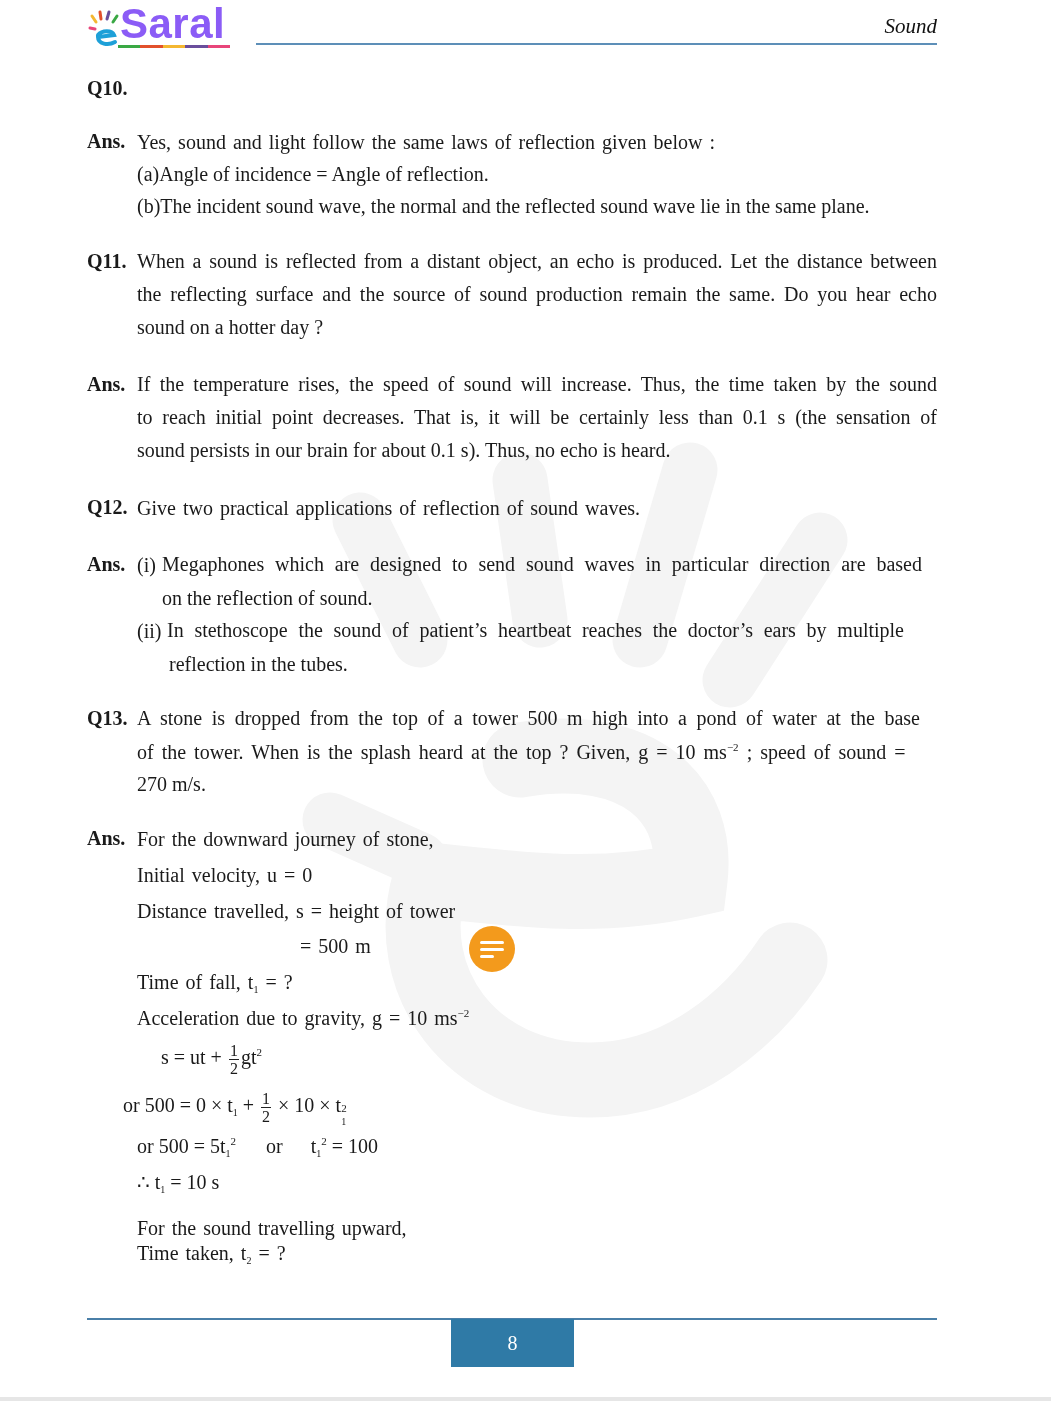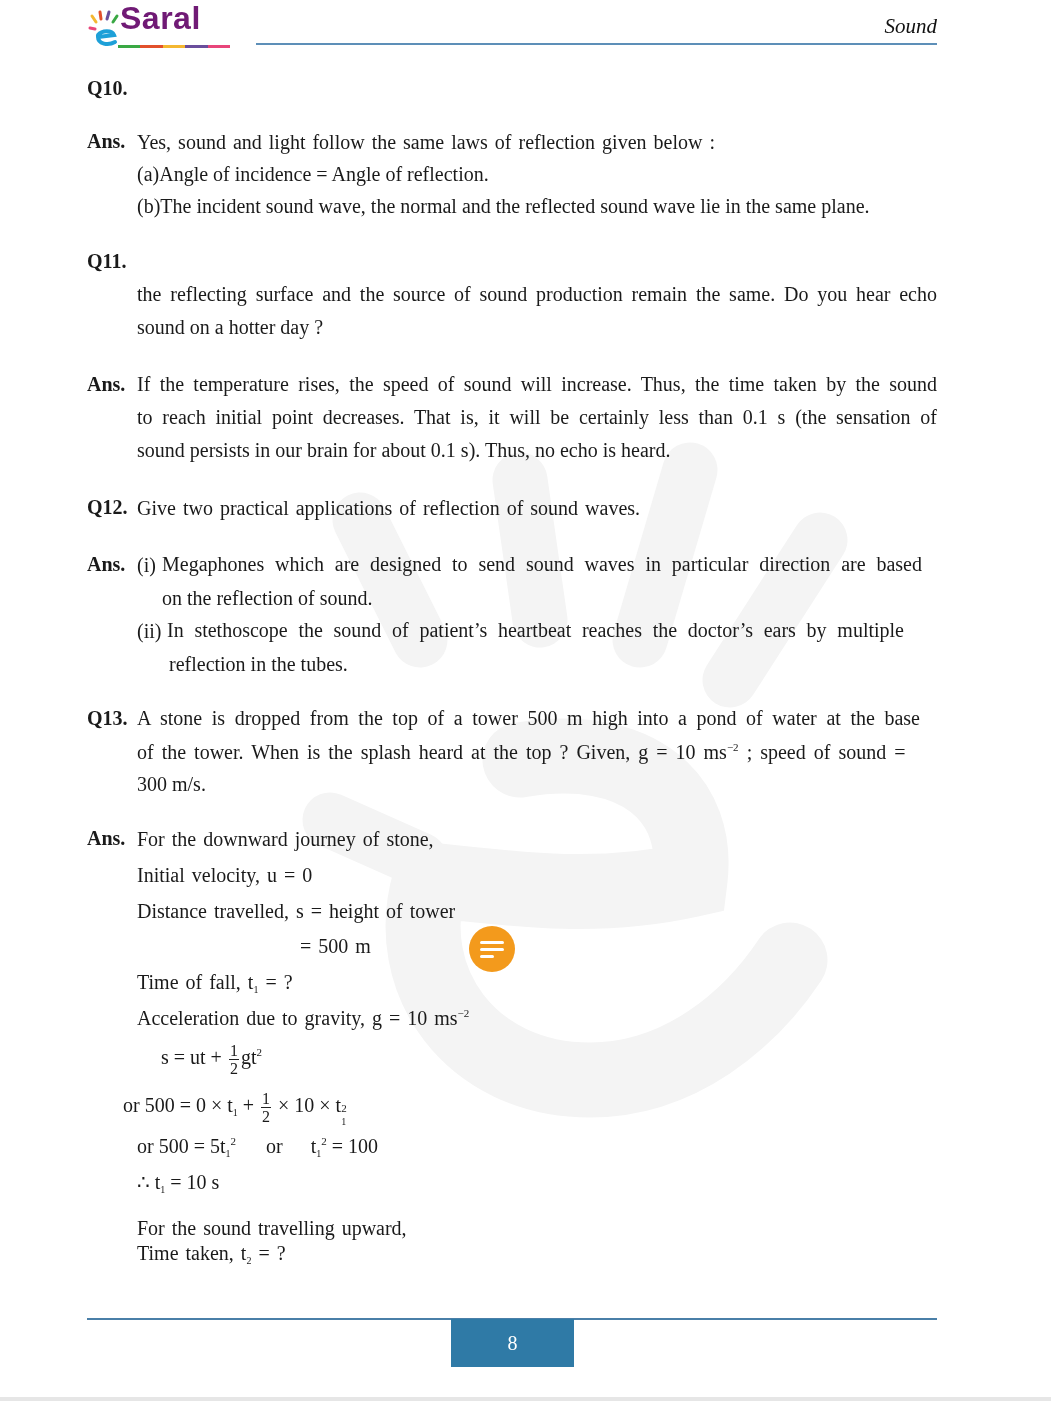--- a/index.html
+++ b/index.html
@@ -9,21 +9,21 @@
   }
   .page { position:absolute; left:0; top:0; width:1051px; height:1397px; background:#fff; }
   .bottom-strip { position:absolute; left:0; top:1397px; width:1051px; height:4px; background:#e6e6e6; }
 
   
   .watermark { position:absolute; left:0; top:0; width:1051px; height:1397px; pointer-events:none; }
 
   
   .logo { position:absolute; left:86px; top:4px; width:150px; height:46px; }
   .logo-text { position:absolute; left:34px; top:-4px; font-family:"Liberation Sans","DejaVu Sans",sans-serif;
-    font-size:32px; font-weight:bold; color:#701a75; letter-spacing:0.5px; }
+    font-size:42px; font-weight:bold; color:#8b5cf6; letter-spacing:0.5px; }
   .logo-bar { position:absolute; left:32px; top:41px; height:3px; width:112px; display:flex; }
   .logo-bar span { flex:1; height:3px; }
   .header-rule { position:absolute; left:256px; top:43px; width:681px; height:2px; background:#5d8fb8; }
   .chapter { position:absolute; right:114px; top:14px; font-size:21px; color:#111;font-style:italic; }
 
   
   .blk { position:absolute; font-size:20px; line-height:33px; color:#1a1a1a; }
   .lbl { position:absolute; left:87px; font-weight:bold; font-size:20px; line-height:33px; }
   .txt { position:absolute; left:137px; width:800px; text-align:justify; text-align-last:justify; }
   .txt.last { text-align-last:left; }
@@ -82,41 +82,42 @@
   <div class="header-rule"></div>
   <div class="chapter">Sound</div>
 
   <div class="lbl" style="top:72px">Q10.</div>
   <div class="lbl" style="top:125px">Ans.</div>
   <div class="line" style="left:137px;top:127px;word-spacing:2px">Yes, sound and light follow the same laws of reflection given below :</div>
   <div class="line" style="left:137px;top:159px">(a)Angle of incidence = Angle of reflection.</div>
   <div class="line" style="left:137px;top:191px">(b)The incident sound wave, the normal and the reflected sound wave lie in the same plane.</div>
 
   <div class="lbl" style="top:245px">Q11.</div>
+  <div class="blk txt" style="top:245px">When a sound is reflected from a distant object, an echo is produced. Let the distance between</div>
   <div class="blk txt" style="top:278px">the reflecting surface and the source of sound production remain the same. Do you hear echo</div>
   <div class="blk txt last" style="top:311px">sound on a hotter day ?</div>
   <div class="lbl" style="top:368px">Ans.</div>
   <div class="blk txt" style="top:368px">If the temperature rises, the speed of sound will increase. Thus, the time taken by the sound</div>
   <div class="blk txt" style="top:401px">to reach initial point decreases. That is, it will be certainly less than 0.1 s (the sensation of</div>
   <div class="blk txt last" style="top:434px">sound persists in our brain for about 0.1 s). Thus, no echo is heard.</div>
 
   <div class="lbl" style="top:491px">Q12.</div>
   <div class="line" style="left:137px;top:493px;word-spacing:2px">Give two practical applications of reflection of sound waves.</div>
   <div class="lbl" style="top:548px">Ans.</div>
   <div class="line" style="left:137px;top:550px">(i)</div>
   <div class="blk txt" style="left:162px;width:760px;top:548px">Megaphones which are designed to send sound waves in particular direction are based</div>
   <div class="line" style="left:162px;top:583px">on the reflection of sound.</div>
   <div class="line" style="left:137px;top:616px">(ii)</div>
   <div class="blk txt" style="left:167px;width:737px;top:614px">In stethoscope the sound of patient’s heartbeat reaches the doctor’s ears by multiple</div>
   <div class="line" style="left:169px;top:649px">reflection in the tubes.</div>
 
   <div class="lbl" style="top:702px">Q13.</div>
   <div class="blk txt" style="width:783px;top:702px">A stone is dropped from the top of a tower 500 m high into a pond of water at the base</div>
   <div class="line" style="left:137px;top:737px;word-spacing:3px"><span>of the tower. When is the splash heard at the top ? Given, g = 10 ms</span><sup>−2</sup><span> ; speed of sound =</span></div>
-  <div class="line" style="left:137px;top:769px">300 m/s.</div>
+  <div class="line" style="left:137px;top:769px">270 m/s.</div>
 
   <div class="lbl" style="top:822px">Ans.</div>
   <div class="line" style="left:137px;top:824px;word-spacing:2px">For the downward journey of stone,</div>
   <div class="line" style="left:137px;top:860px;word-spacing:2px">Initial velocity, u = 0</div>
   <div class="line" style="left:137px;top:896px;word-spacing:2px">Distance travelled, s = height of tower</div>
   <div class="line" style="left:300px;top:931px;word-spacing:2px">= 500 m</div>
   <div class="line" style="left:137px;top:967px;word-spacing:2px"><span>Time of fall, t</span><sub>1</sub><span> = ?</span></div>
   <div class="line" style="left:137px;top:1003px;word-spacing:2px"><span>Acceleration due to gravity, g = 10 ms</span><sup>−2</sup></div>
 
   <div class="line" style="left:161px;top:1042px"><span>s = ut + </span><span class="frac"><span class="num">1</span><span class="den">2</span></span><span>gt</span><sup>2</sup></div>

